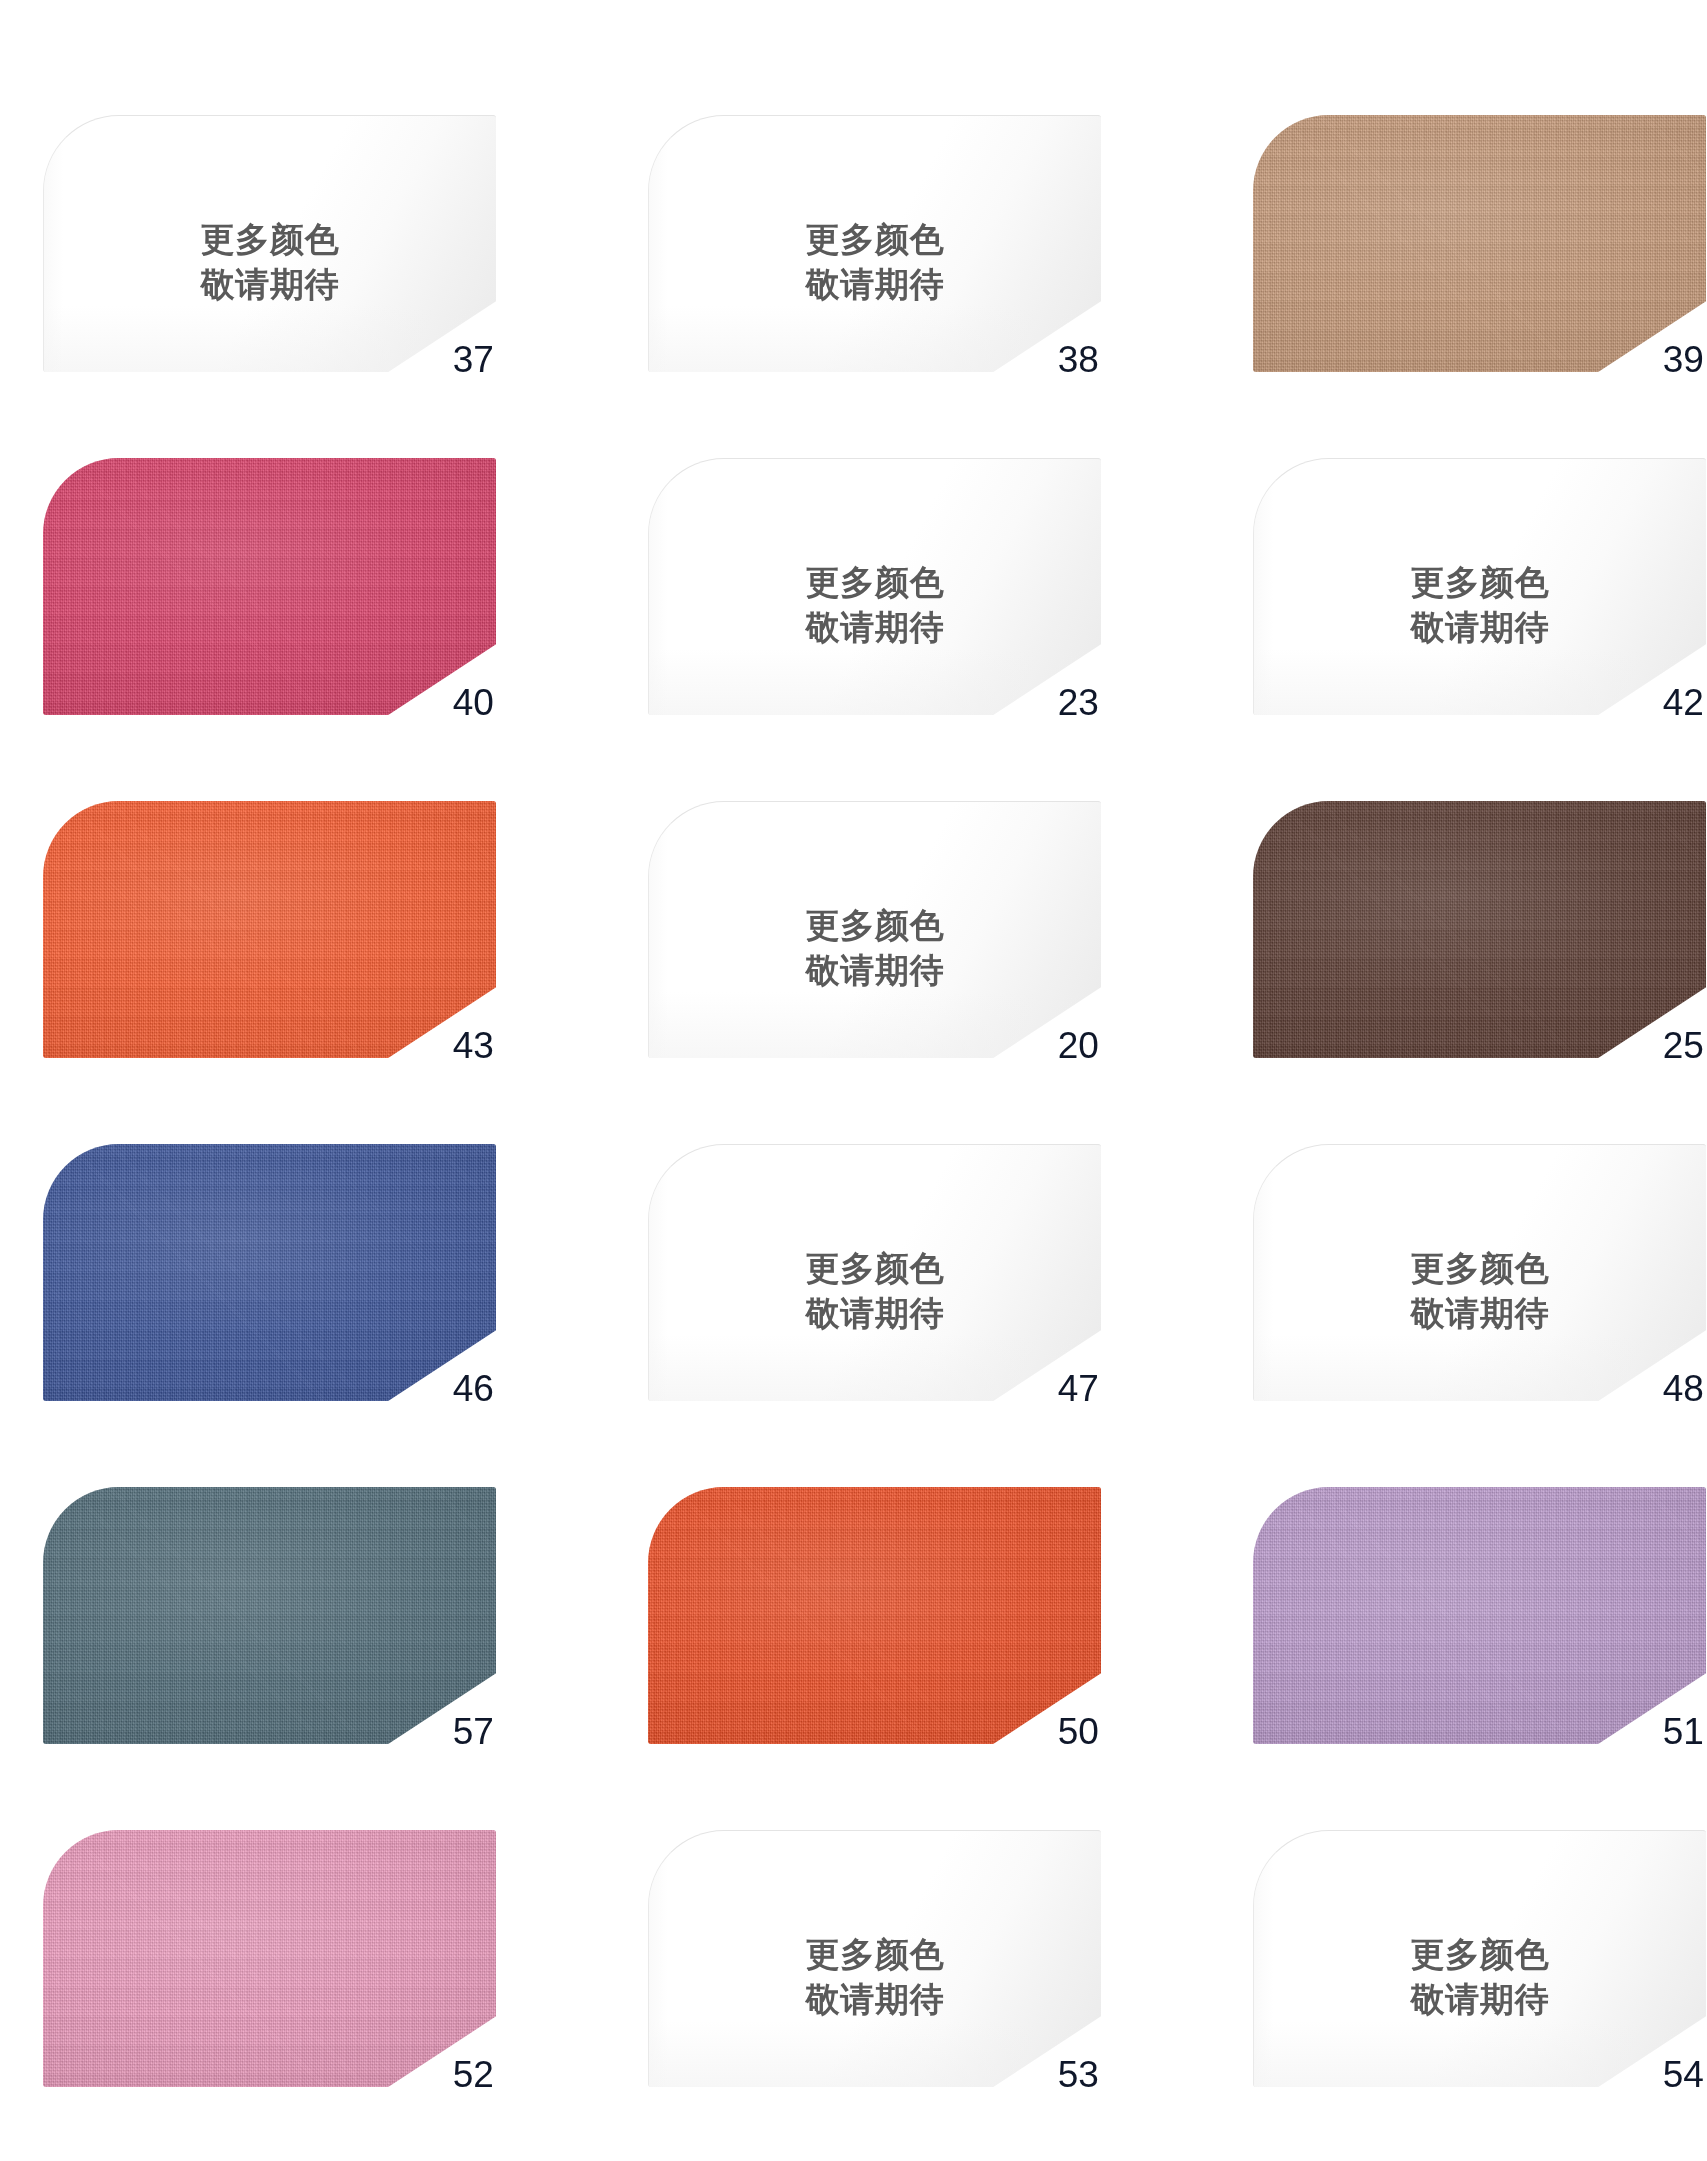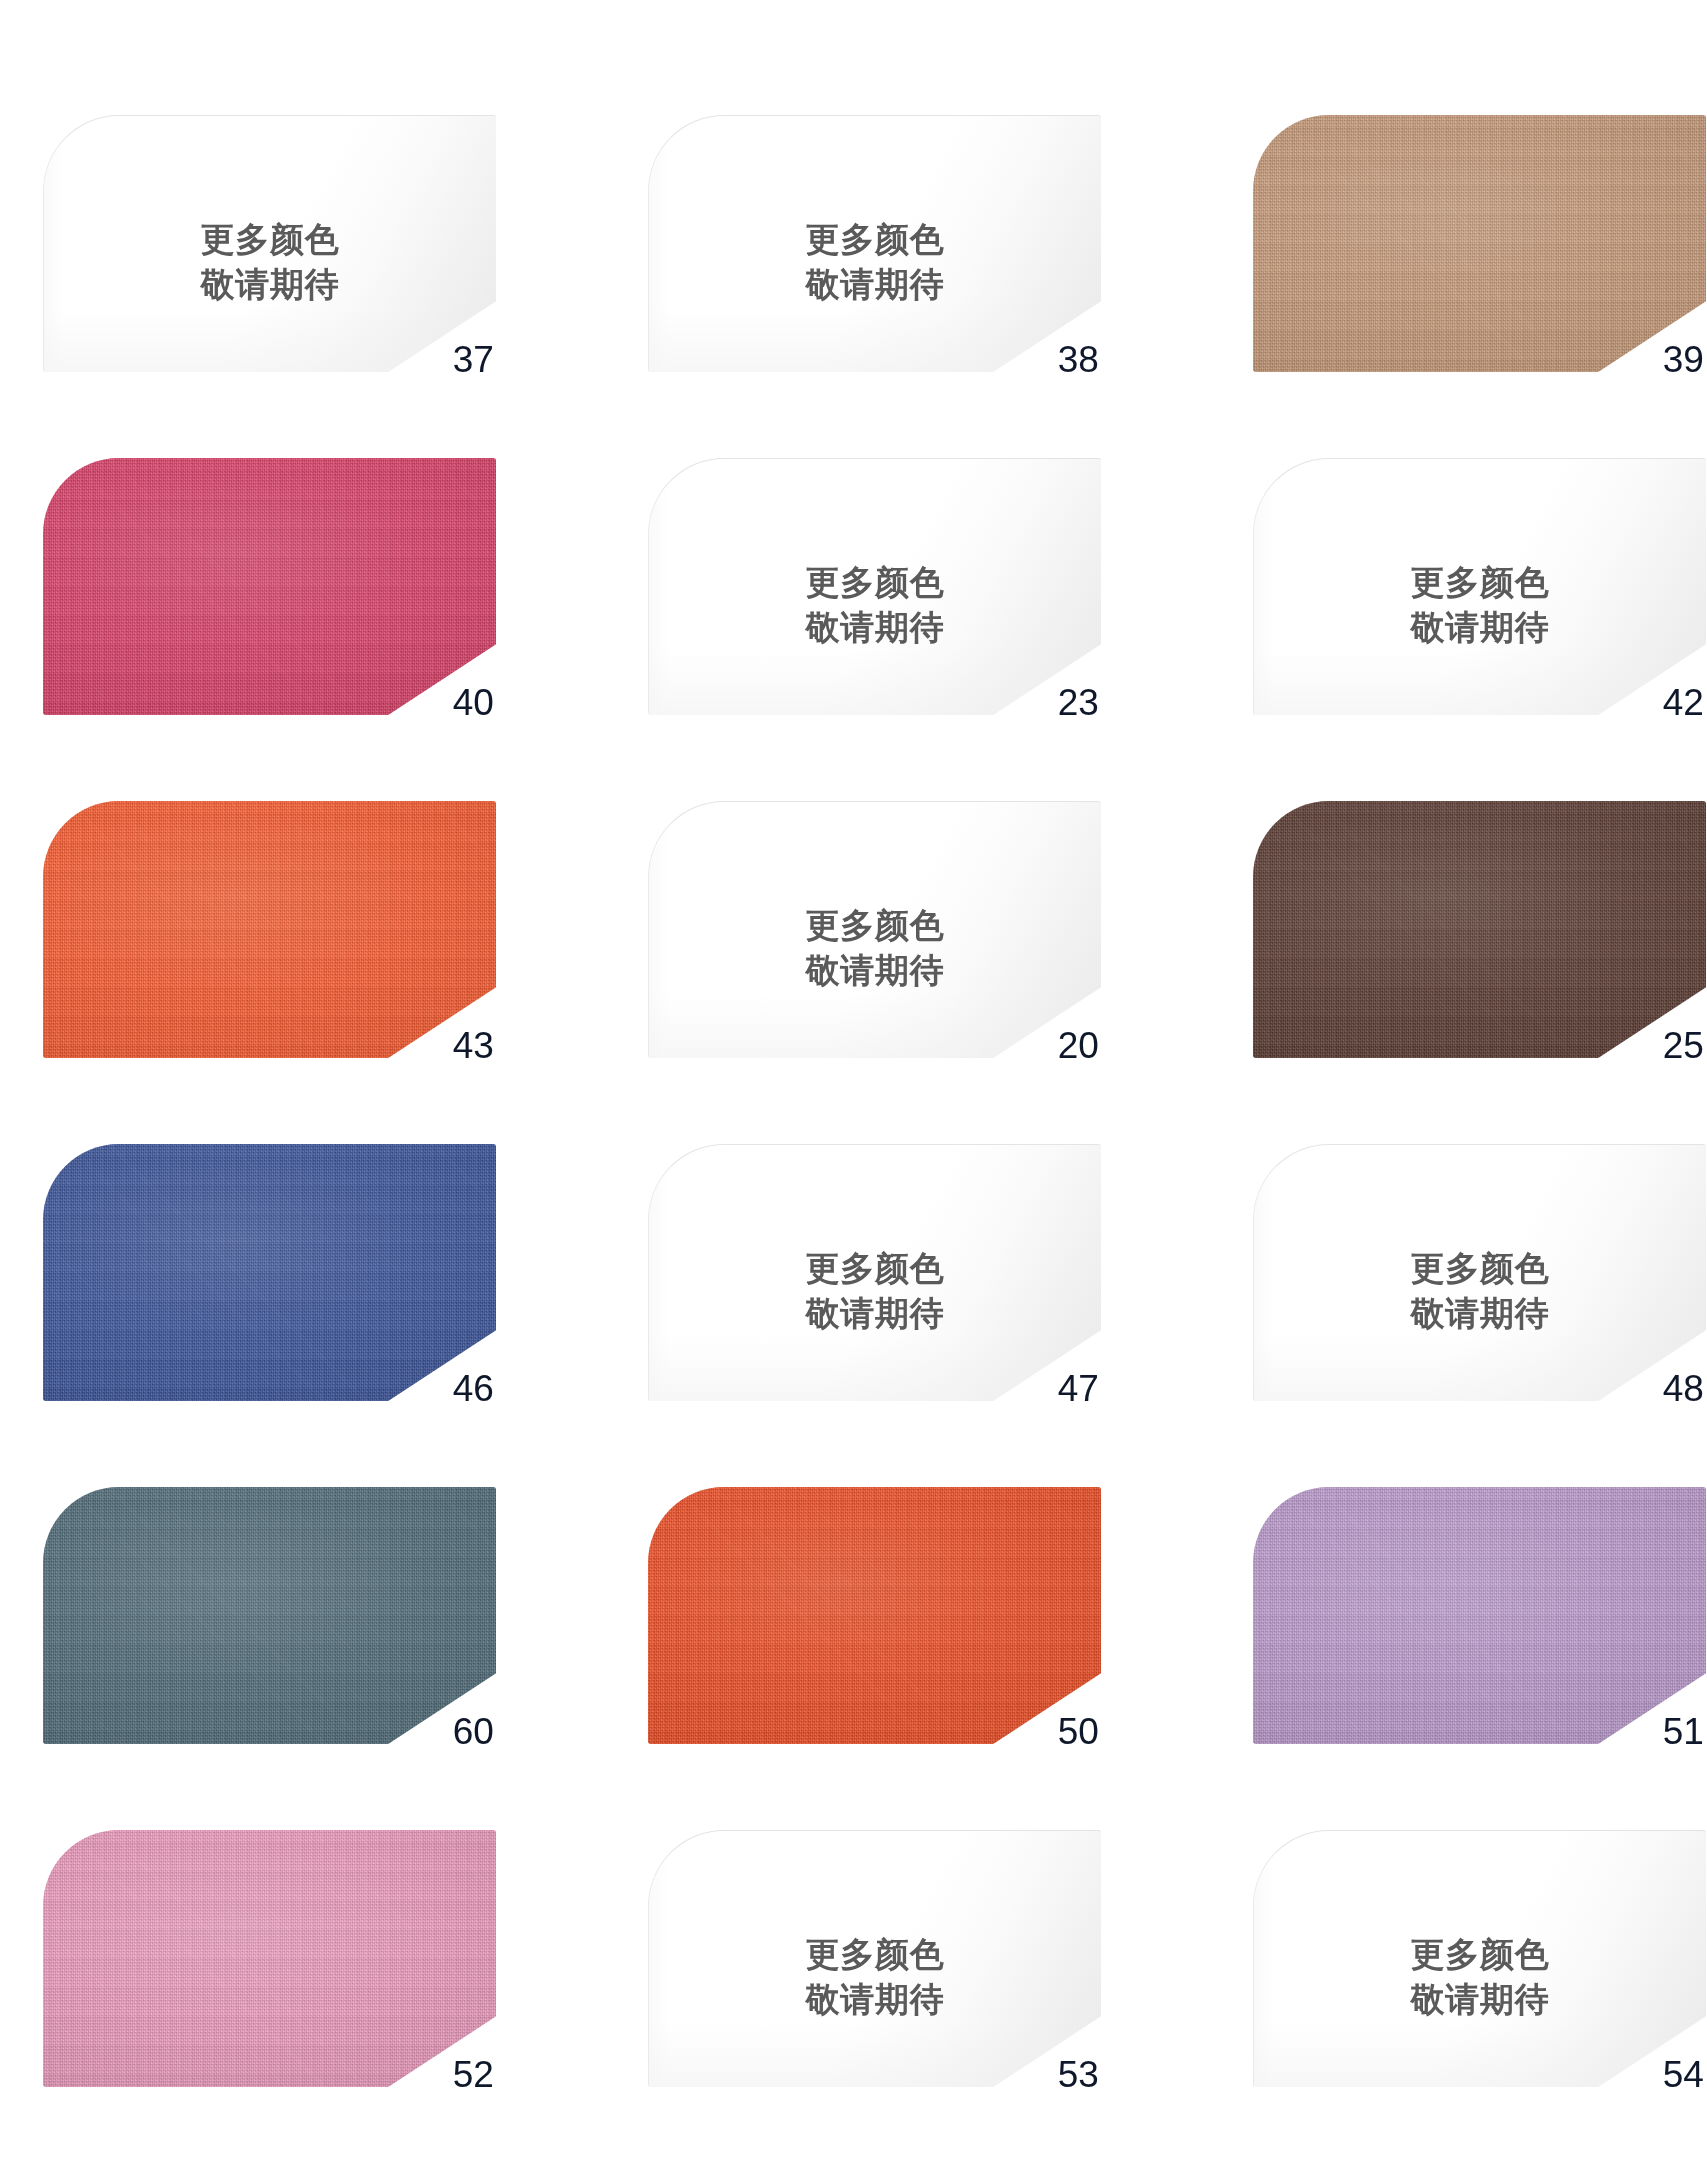--- a/index.html
+++ b/index.html
@@ -223,21 +223,21 @@
       <div class="swatch-shape placeholder">
         <div class="placeholder-text">
           <span class="line">更多颜色</span>
           <span class="line">敬请期待</span>
         </div>
       </div>
       <div class="swatch-number">48</div>
     </div>
     <div class="swatch-cell">
       <div class="swatch-shape fabric" title="slate-teal" style="background-color: rgb(78, 107, 120);"></div>
-      <div class="swatch-number">60</div>
+      <div class="swatch-number">57</div>
     </div>
     <div class="swatch-cell">
       <div class="swatch-shape fabric" title="orange-red" style="background-color: rgb(240, 76, 34);"></div>
       <div class="swatch-number">50</div>
     </div>
     <div class="swatch-cell">
       <div class="swatch-shape fabric" title="lavender-lilac" style="background-color: rgb(188, 155, 206);"></div>
       <div class="swatch-number">51</div>
     </div>
     <div class="swatch-cell">

